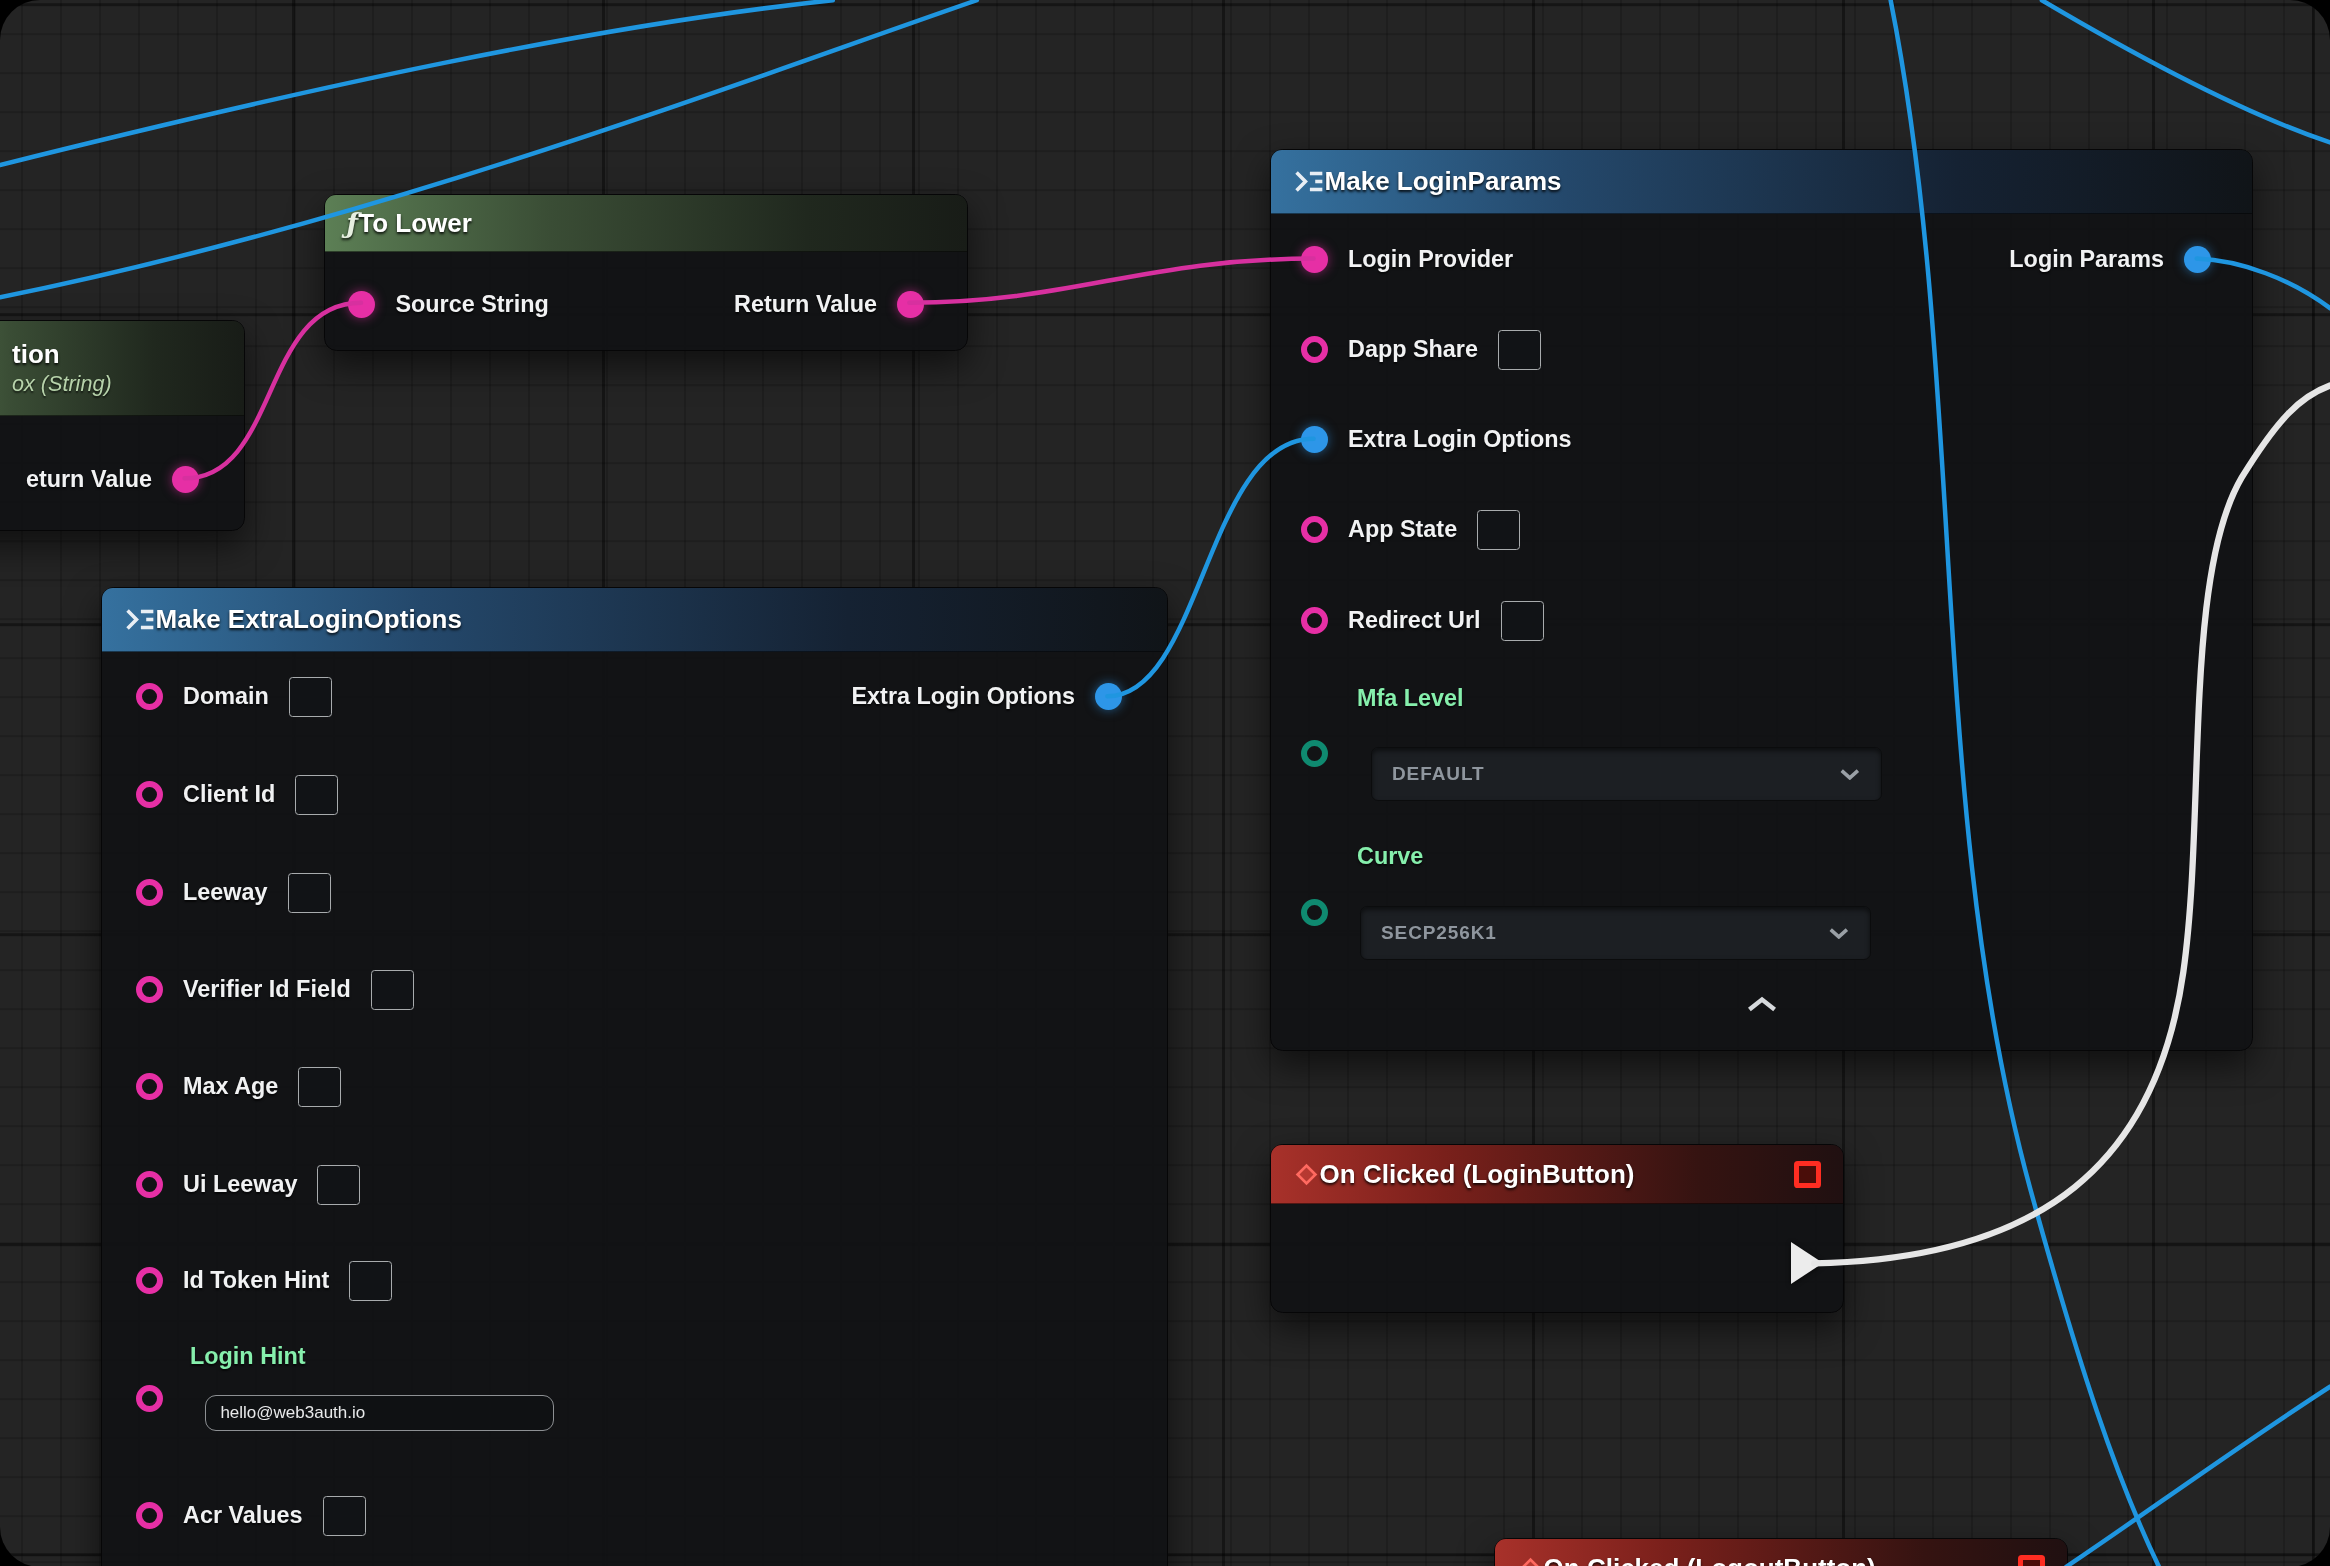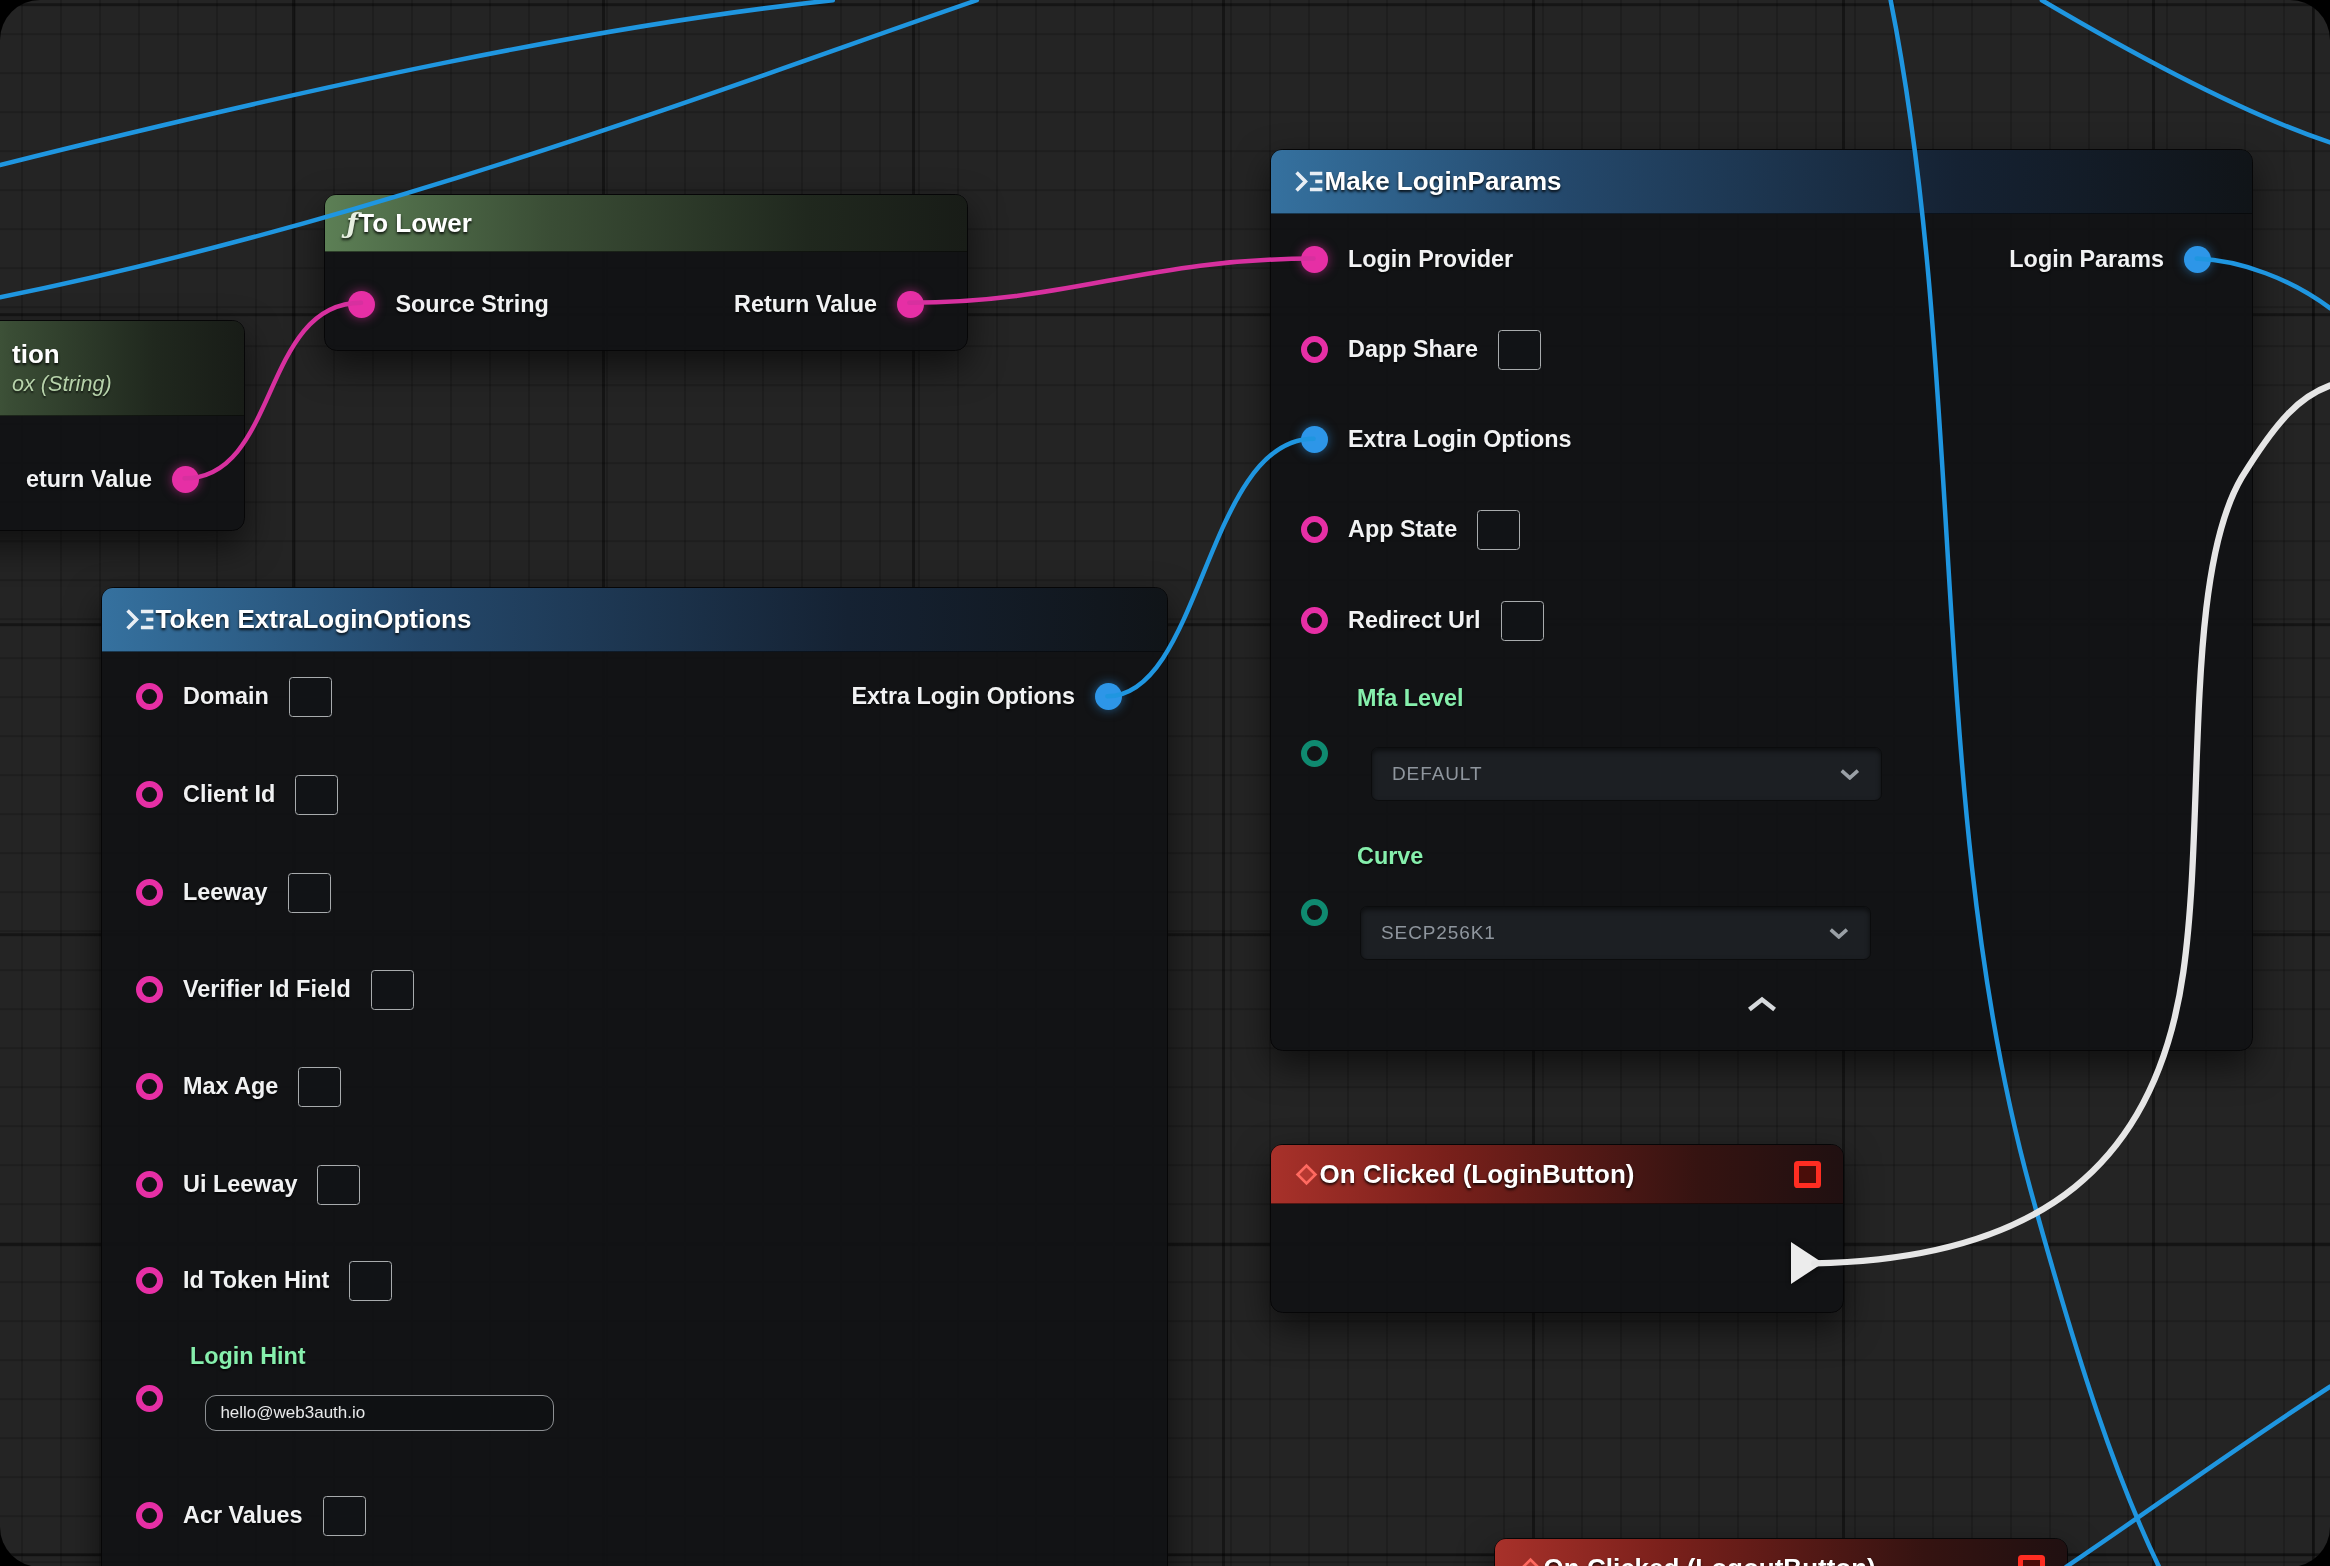--- a/index.html
+++ b/index.html
@@ -36,21 +36,21 @@
   .pin-filled-magenta{background:#e62fa5;box-shadow:0 0 10.8px rgba(230,47,165,.55);}
   .pin-filled-blue{background:#2d96e8;box-shadow:0 0 10.8px rgba(45,150,232,.55);}
   .pin-hollow-teal{border:6.3px solid #0f8a70;}
   .plabel{color:#f1f2f3;font-size:23.4px;font-weight:bold;text-shadow:0 1.8px 1.8px rgba(0,0,0,.65);white-space:nowrap;}
   .checkbox{width:43px;height:40px;border:1.8px solid #a8abad;background:rgba(18,20,22,.85);border-radius:3.6px;box-sizing:border-box;flex:0 0 auto;}
   .dropdown{
     position:absolute;display:flex;align-items:center;justify-content:space-between;
     width:511px;height:54px;box-sizing:border-box;padding:0 20px;
     background:#1c1f23;border:1.8px solid #0b0c0d;border-radius:7.2px;
     box-shadow:inset 0 2.7px 5.4px rgba(0,0,0,.55);
-    color:#8f969e;font-size:19px;letter-spacing:0.9px;font-weight:normal;
+    color:#8f969e;font-size:19px;letter-spacing:0.9px;font-weight:bold;
   }
   .textinput{
     position:absolute;display:flex;align-items:center;
     width:349px;height:36px;box-sizing:border-box;padding:0 14.4px;
     background:#0f1113;border:1.8px solid #8d9093;border-radius:11px;
     color:#e9eaeb;font-size:17px;white-space:nowrap;overflow:hidden;
   }
   .sub-label{position:absolute;color:#86efac;font-size:23.4px;font-weight:bold;text-shadow:0 1.8px 1.8px rgba(0,0,0,.65);}
   .exec-pin{
     position:absolute;width:0;height:0;
@@ -95,21 +95,21 @@
   </div>
 
   <div class="node" style="left:101px;top:587px;width:1065px;height:1026px;">
     <div class="node-header hdr-blue">
       <svg width="32" height="27" viewBox="0 0 36 30">
         <path d="M4 5 L14 15 L4 25" stroke="#e8eef4" stroke-width="4" fill="none"></path>
         <line x1="19" y1="6" x2="33" y2="6" stroke="#e8eef4" stroke-width="4"></line>
         <line x1="25" y1="15" x2="33" y2="15" stroke="#e8eef4" stroke-width="4"></line>
         <line x1="19" y1="24" x2="33" y2="24" stroke="#e8eef4" stroke-width="4"></line>
       </svg>
-      <span>Token ExtraLoginOptions</span>
+      <span>Make ExtraLoginOptions</span>
     </div>
 
     <div class="row" style="right:45px;top:77px;">
       <span class="plabel">Extra Login Options</span>
       <span class="pin pin-filled-blue"></span>
     </div>
 
     <div class="row" style="left:34px;top:77px;">
       <span class="pin pin-hollow-magenta"></span>
       <span class="plabel">Domain</span>

